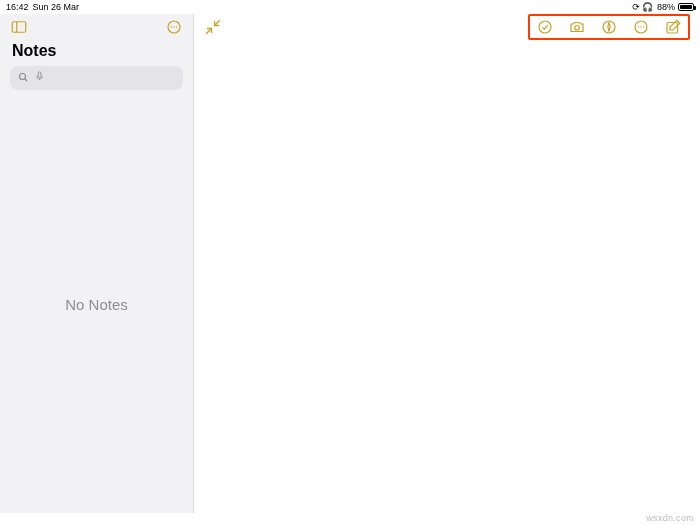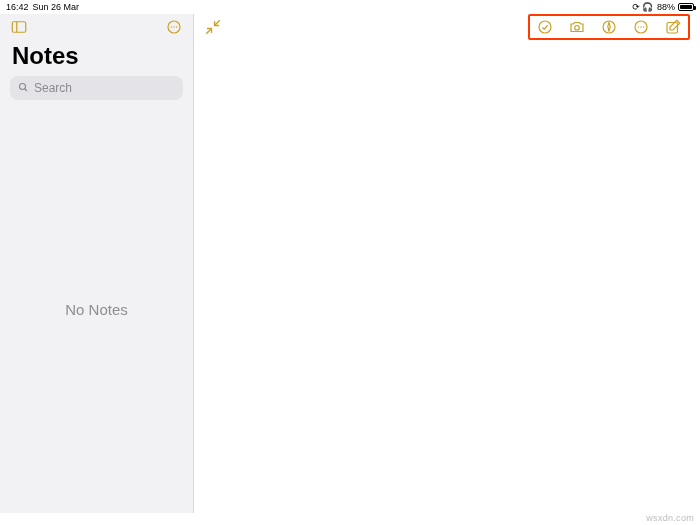--- a/index.html
+++ b/index.html
@@ -11,21 +11,21 @@
   .battery-shell { width: 16px; height: 8px; border: 1px solid #000; border-radius: 2px; position: relative; display: inline-block; }
   .battery-shell::after { content: ""; position: absolute; right: -3px; top: 2px; width: 2px; height: 4px; background: #000; border-radius: 0 1px 1px 0; }
   .battery-fill { position: absolute; left: 1px; top: 1px; bottom: 1px; width: 85%; background: #000; border-radius: 1px; }
   .u-icon { font-size: 9px; line-height: 1; }
 
   .main-row { position: absolute; top: 14px; left: 0; right: 0; bottom: 12px; display: flex; }
 
   .sidebar { width: 194px; background: #f2f2f5; border-right: 1px solid #d9d9d9; display: flex; flex-direction: column; }
   .sb-top { height: 26px; display: flex; align-items: center; padding: 0 10px; }
   .sb-top .spacer { flex: 1; }
-  .sb-title { font-size: 24px; font-weight: 700; padding: 2px 12px 6px; color: #000; }
+  .sb-title { font-size: 16px; font-weight: 700; padding: 2px 12px 6px; color: #000; }
   .searchwrap { margin: 0 10px 6px; background: #e4e4e8; border-radius: 8px; height: 24px; display: flex; align-items: center; padding: 0 7px; gap: 5px; }
   .searchwrap input { border: none; background: transparent; font-size: 12px; flex: 1; outline: none; color: #333; }
   .searchwrap input::placeholder { color: #8a8a90; }
   .mic-icon { color: #8a8a90; }
   .nonotes { flex: 1; display: flex; align-items: center; justify-content: center; color: #8e8e93; font-size: 15px; }
 
   .content { flex: 1; position: relative; background: #fff; }
   .content-top { height: 26px; display: flex; align-items: center; padding: 0 10px; }
   .content-top .spacer { flex: 1; }
   .toolbar-right { display: flex; gap: 14px; align-items: center; border: 2px solid #ff3b00; border-radius: 2px; padding: 2px 6px; }
@@ -77,21 +77,20 @@
         </span>
       </div>
       <div class="sb-title">Notes</div>
       <div class="searchwrap">
         <span>
           <svg width="12" height="12" viewBox="0 0 24 24" fill="none" stroke="#8a8a90" stroke-width="2.2">
             <circle cx="11" cy="11" r="6"></circle>
               <line x1="20" y1="20" x2="15.5" y2="15.5"></line>
           </svg>
         </span>
-        <input type="text" placeholder="Search" style="">
         <span class="mic-icon">
           <svg width="11" height="14" viewBox="0 0 24 24" fill="none" stroke="#8a8a90" stroke-width="2">
             <rect x="9" y="3" width="6" height="11" rx="3"></rect>
             <path d="M6 12a6 6 0 0 0 12 0"></path>
             <line x1="12" y1="18" x2="12" y2="21"></line>
           </svg>
         </span>
       </div>
       <div class="nonotes">No Notes</div>
     </aside>

